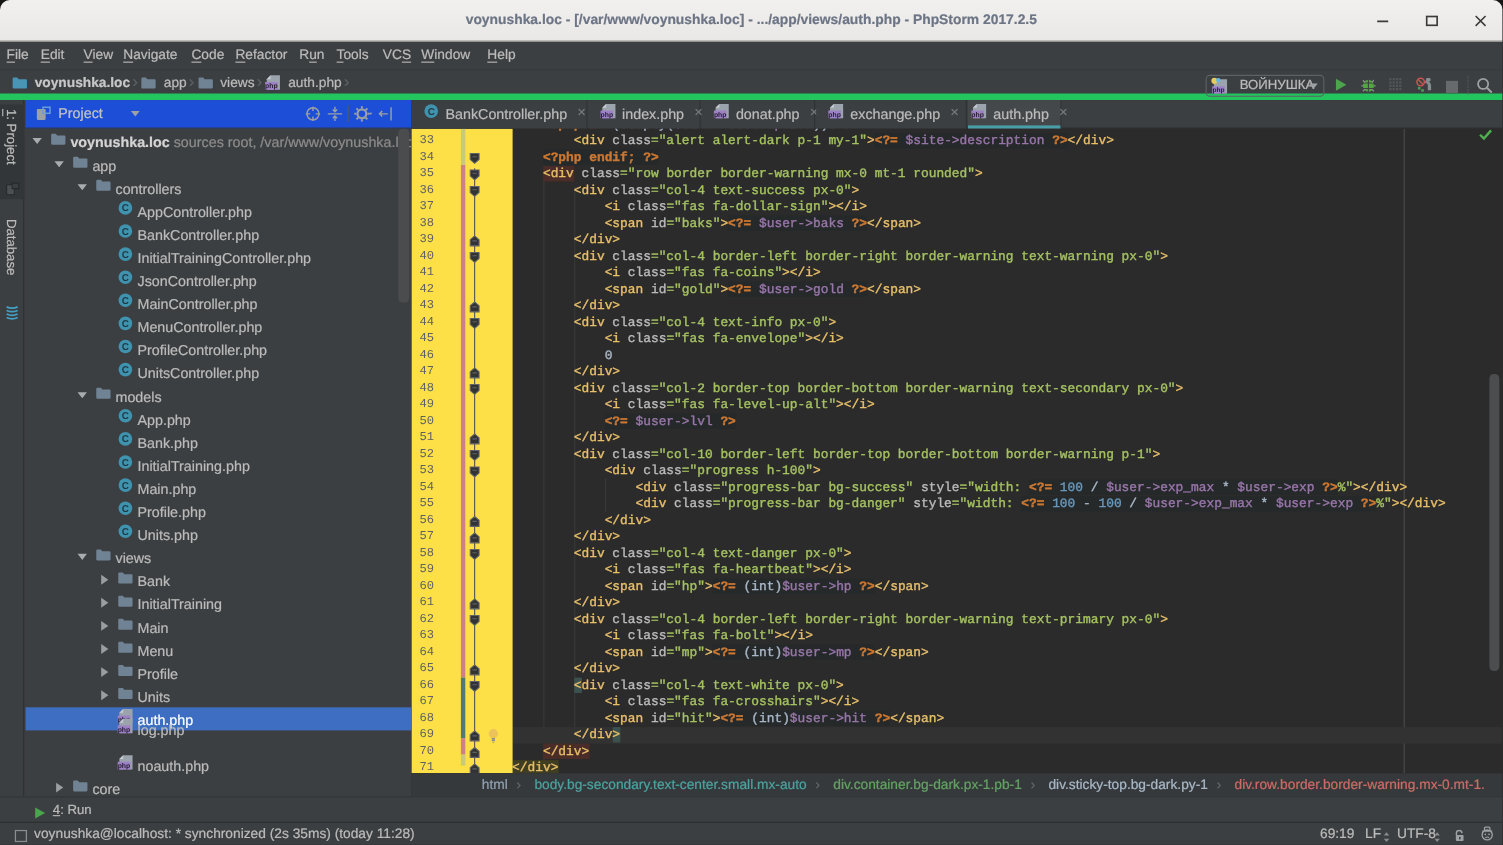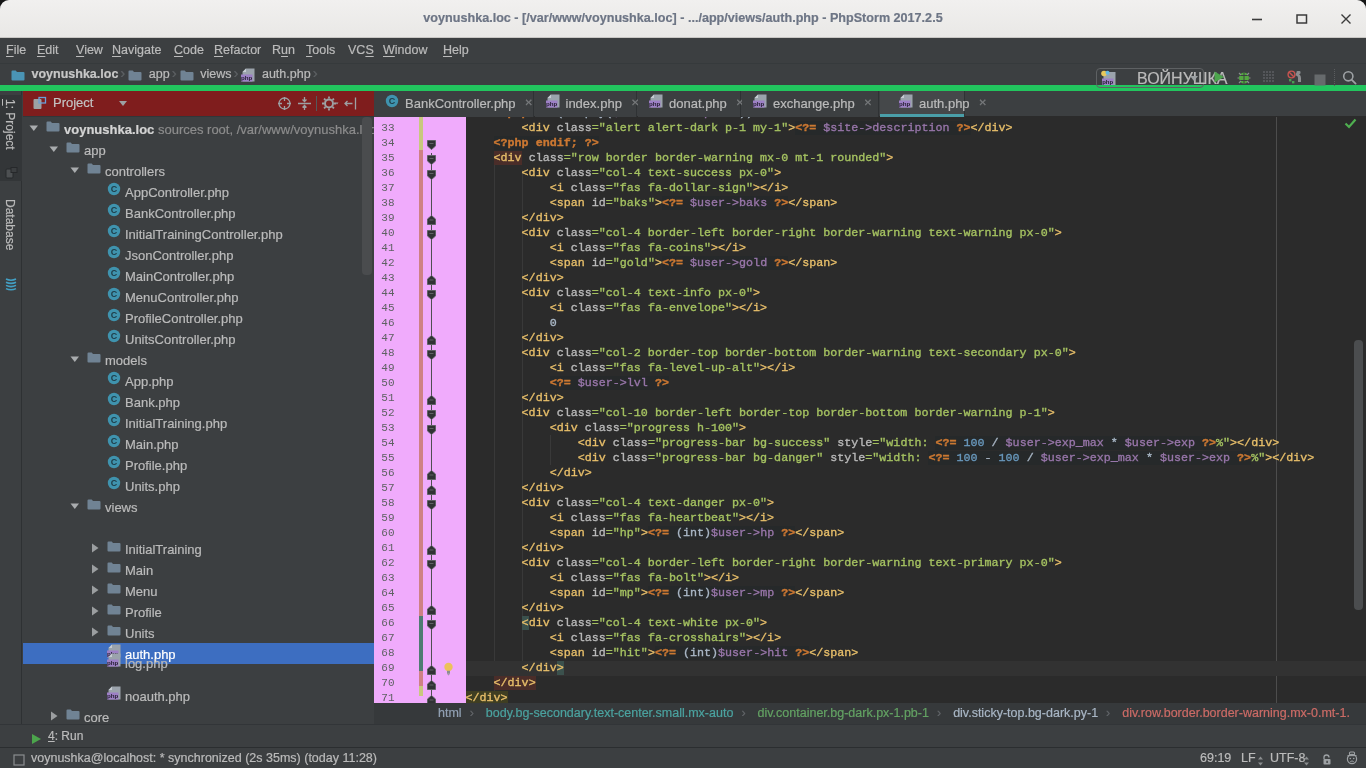--- a/index.html
+++ b/index.html
@@ -15,37 +15,37 @@
 #nav {left:0;top:64px;width:1366px;height:27px;background:#3c3f41;border-bottom:6px solid #22c55e}
 .nico {position:relative;top:3px;margin-right:2.5px}
 .nb {color:#bbbbbb;font-size:12.5px;position:relative;top:-1px}
 .nb b{color:#c7c7c7}
 .nsep {color:#5d6164;font-size:15px;margin:0 2px;position:relative;top:-1px}
 
 #stripe {left:0;top:91px;width:22px;height:633px;background:#3c3f41;border-right:1px solid #2e3133}
 .vtext {position:absolute;color:#bbbbbb;font-size:12px;writing-mode:vertical-rl;left:3px}
 
 #proj {left:23px;top:91px;width:351px;height:633px;background:#3c3f41;overflow:hidden}
-#phead {position:absolute;left:0;top:0;width:351px;height:26px;background:#7f1d1d;border-bottom:1px solid #323639}
+#phead {position:absolute;left:0;top:0;width:351px;height:26px;background:#1d4ed8;border-bottom:1px solid #323639}
 .trow {position:absolute;left:0;width:351px;height:21px;line-height:21px;color:#bbbbbb;font-size:13px;white-space:nowrap}
 .trow.sel {background:#3d6ec1;color:#ffffff}
 .arr {display:inline-block;width:12px;margin-right:5px;vertical-align:middle;position:relative;top:0px}
 .fico {display:inline-block;width:16px;margin-right:3px;vertical-align:middle;position:relative;top:-1px}
 .tl {vertical-align:middle}
 
 #editor {left:374px;top:91px;width:992px;height:633px;background:#2b2b2b}
 #tabbar {position:absolute;left:0;top:0;width:992px;height:26px;background:#3c3f41;border-bottom:1px solid #2b2b2b}
 .tab {position:absolute;top:0;height:26px;background:#3c3f41;border-right:1px solid #2f3234;color:#bbbbbb;font-size:13px;line-height:25px;white-space:nowrap;padding-left:10px}
 .tab .fico {top:0px}
-.tab.active {background:#45484a;padding-left:18px}
+.tab.active {background:#45484a;padding-left:2px}
 .tab.active::after {content:"";position:absolute;left:0;right:0;bottom:0;height:3px;background:#4a9ea8}
 .tname {margin-left:2px;vertical-align:middle;position:relative;top:-1px}
 .tx {color:#787b7d;font-size:10px;margin-left:9px;vertical-align:middle;position:relative;top:-2px}
 #codearea {position:absolute;left:0;top:26px;width:992px;height:586px;overflow:hidden;background:#2b2b2b}
-#gutter {position:absolute;left:0;top:0;width:91.5px;height:586px;background:#f0abfc}
+#gutter {position:absolute;left:0;top:0;width:91.5px;height:586px;background:#fde047}
 #lnums {position:absolute;left:0;top:-11px;width:20.5px;text-align:right;font-family:"Liberation Mono",monospace;font-size:11px;color:#5e6163;-webkit-text-stroke:0}
 .gn {height:15px;line-height:15px}
 #codepre {position:absolute;left:91.5px;top:-11px;width:900px;font-family:"Liberation Mono",monospace;font-size:11.7px;color:#a9b7c6;-webkit-text-stroke:0.35px}
 .cl {height:15px;line-height:15px;white-space:pre}
 .t {color:#e8bf6a} .a {color:#bababa} .s {color:#a5c261}
 .p {color:#cc7832;font-weight:bold} .k {color:#cc7832;font-weight:bold}
 .v {color:#9876aa} .n {color:#6897bb} .o {color:#a9b7c6}
 .inj {background:#26292a}
 .mt {background:#4a2d29} .mb {background:#3b514d}
 
@@ -96,21 +96,21 @@
               <text x="6.7" y="13" font-size="6.2" font-weight="bold" fill="#272033" text-anchor="middle" font-family="Liberation Sans">php</text>
             </svg></span></span><span class="nb">auth.php</span><span class="nsep">›</span></div>
     <div class="abs" style="left:1096px;top:4px;width:108px;height:20px;border:1px solid #5e6163;border-radius:4px">
       <span style="position:absolute;left:3px;top:1px"><svg width="17" height="16" viewBox="0 0 17 16">
             <path d="M7 2 H15.5 V15 H3.5 V5.5 Z" fill="#9ba3ac"></path>
             <rect x="2" y="8.5" width="11.5" height="6.5" fill="#9d80c6"></rect>
             <text x="7.7" y="13.8" font-size="6" font-weight="bold" fill="#272033" text-anchor="middle" font-family="Liberation Sans">php</text>
             <circle cx="4" cy="3.5" r="2.8" fill="#e8c95c"></circle>
             <circle cx="7.5" cy="2.8" r="2" fill="#64b8e4"></circle>
           </svg></span>
-      <span style="position:absolute;left:40px;top:1px;font-size:16px;color:#bbbbbb">ВОЙНУШКА</span>
+      <span style="position:absolute;left:30px;top:1px;font-size:12px;color:#bbbbbb">ВОЙНУШКА</span>
       <span style="position:absolute;right:5px;top:7px;width:0;height:0;border-left:4px solid transparent;border-right:4px solid transparent;border-top:5px solid #9da1a4"></span>
     </div>
     <div class="abs" style="left:1212px;top:6px"><svg width="14" height="14" viewBox="0 0 14 14">
           <path d="M2.5 1.5 L12 7 L2.5 12.5 Z" fill="#4ca54c"></path>
         </svg></div>
     <div class="abs" style="left:1236px;top:6px"><svg width="16" height="15" viewBox="0 0 16 15">
           <ellipse cx="8" cy="8" rx="5" ry="5.5" fill="#53a740"></ellipse>
           <path d="M8 2.5 V13.5 M3.2 5.5 H12.8 M3.2 10.5 H12.8" stroke="#3c3f41" stroke-width="1"></path>
           <path d="M3 3 L5 5 M13 3 L11 5 M1.5 8 H3 M13 8 H14.5 M3 13 L5 11 M13 13 L11 11" stroke="#8a8d8f" stroke-width="1.2"></path>
         </svg></div>
@@ -243,20 +243,25 @@
           </svg></span><span class="tl">Profile.php</span></div>
 <div class="trow" style="top:384px;padding-left:66px"><span class="arr"></span><span class="fico"><svg width="16" height="16" viewBox="0 0 16 16">
             <circle cx="8" cy="8" r="6.2" fill="#3f93ae"></circle>
             <text x="8" y="11.2" font-size="9" font-weight="bold" fill="#1e3a45" text-anchor="middle" font-family="Liberation Sans">C</text>
           </svg></span><span class="tl">Units.php</span></div>
 <div class="trow" style="top:405px;padding-left:46px"><span class="arr"><svg width="12" height="12" viewBox="0 0 12 12">
             <path d="M1.5 3.5 H10 L5.8 9 Z" fill="#a9acae"></path>
           </svg></span><span class="fico"><svg width="16" height="16" viewBox="0 0 16 16">
             <path d="M1.5 4.5 a1 1 0 0 1 1-1 h3.2 l1.3 1.6 h6.5 a1 1 0 0 1 1 1 v6.4 a1 1 0 0 1 -1 1 h-11 a1 1 0 0 1 -1-1 Z" fill="#708394"></path>
           </svg></span><span class="tl">views</span></div>
+<div class="trow" style="top:426px;padding-left:66px"><span class="arr"><svg width="12" height="12" viewBox="0 0 12 12">
+            <path d="M3 1.5 L9.5 6 L3 10.5 Z" fill="#9b9ea0"></path>
+          </svg></span><span class="fico"><svg width="16" height="16" viewBox="0 0 16 16">
+            <path d="M1.5 4.5 a1 1 0 0 1 1-1 h3.2 l1.3 1.6 h6.5 a1 1 0 0 1 1 1 v6.4 a1 1 0 0 1 -1 1 h-11 a1 1 0 0 1 -1-1 Z" fill="#708394"></path>
+          </svg></span><span class="tl">Bank</span></div>
 <div class="trow" style="top:468px;padding-left:66px"><span class="arr"><svg width="12" height="12" viewBox="0 0 12 12">
             <path d="M3 1.5 L9.5 6 L3 10.5 Z" fill="#9b9ea0"></path>
           </svg></span><span class="fico"><svg width="16" height="16" viewBox="0 0 16 16">
             <path d="M1.5 4.5 a1 1 0 0 1 1-1 h3.2 l1.3 1.6 h6.5 a1 1 0 0 1 1 1 v6.4 a1 1 0 0 1 -1 1 h-11 a1 1 0 0 1 -1-1 Z" fill="#708394"></path>
           </svg></span><span class="tl">Main</span></div>
 <div class="trow" style="top:447px;padding-left:66px"><span class="arr"><svg width="12" height="12" viewBox="0 0 12 12">
             <path d="M3 1.5 L9.5 6 L3 10.5 Z" fill="#9b9ea0"></path>
           </svg></span><span class="fico"><svg width="16" height="16" viewBox="0 0 16 16">
             <path d="M1.5 4.5 a1 1 0 0 1 1-1 h3.2 l1.3 1.6 h6.5 a1 1 0 0 1 1 1 v6.4 a1 1 0 0 1 -1 1 h-11 a1 1 0 0 1 -1-1 Z" fill="#708394"></path>
           </svg></span><span class="tl">InitialTraining</span></div>

